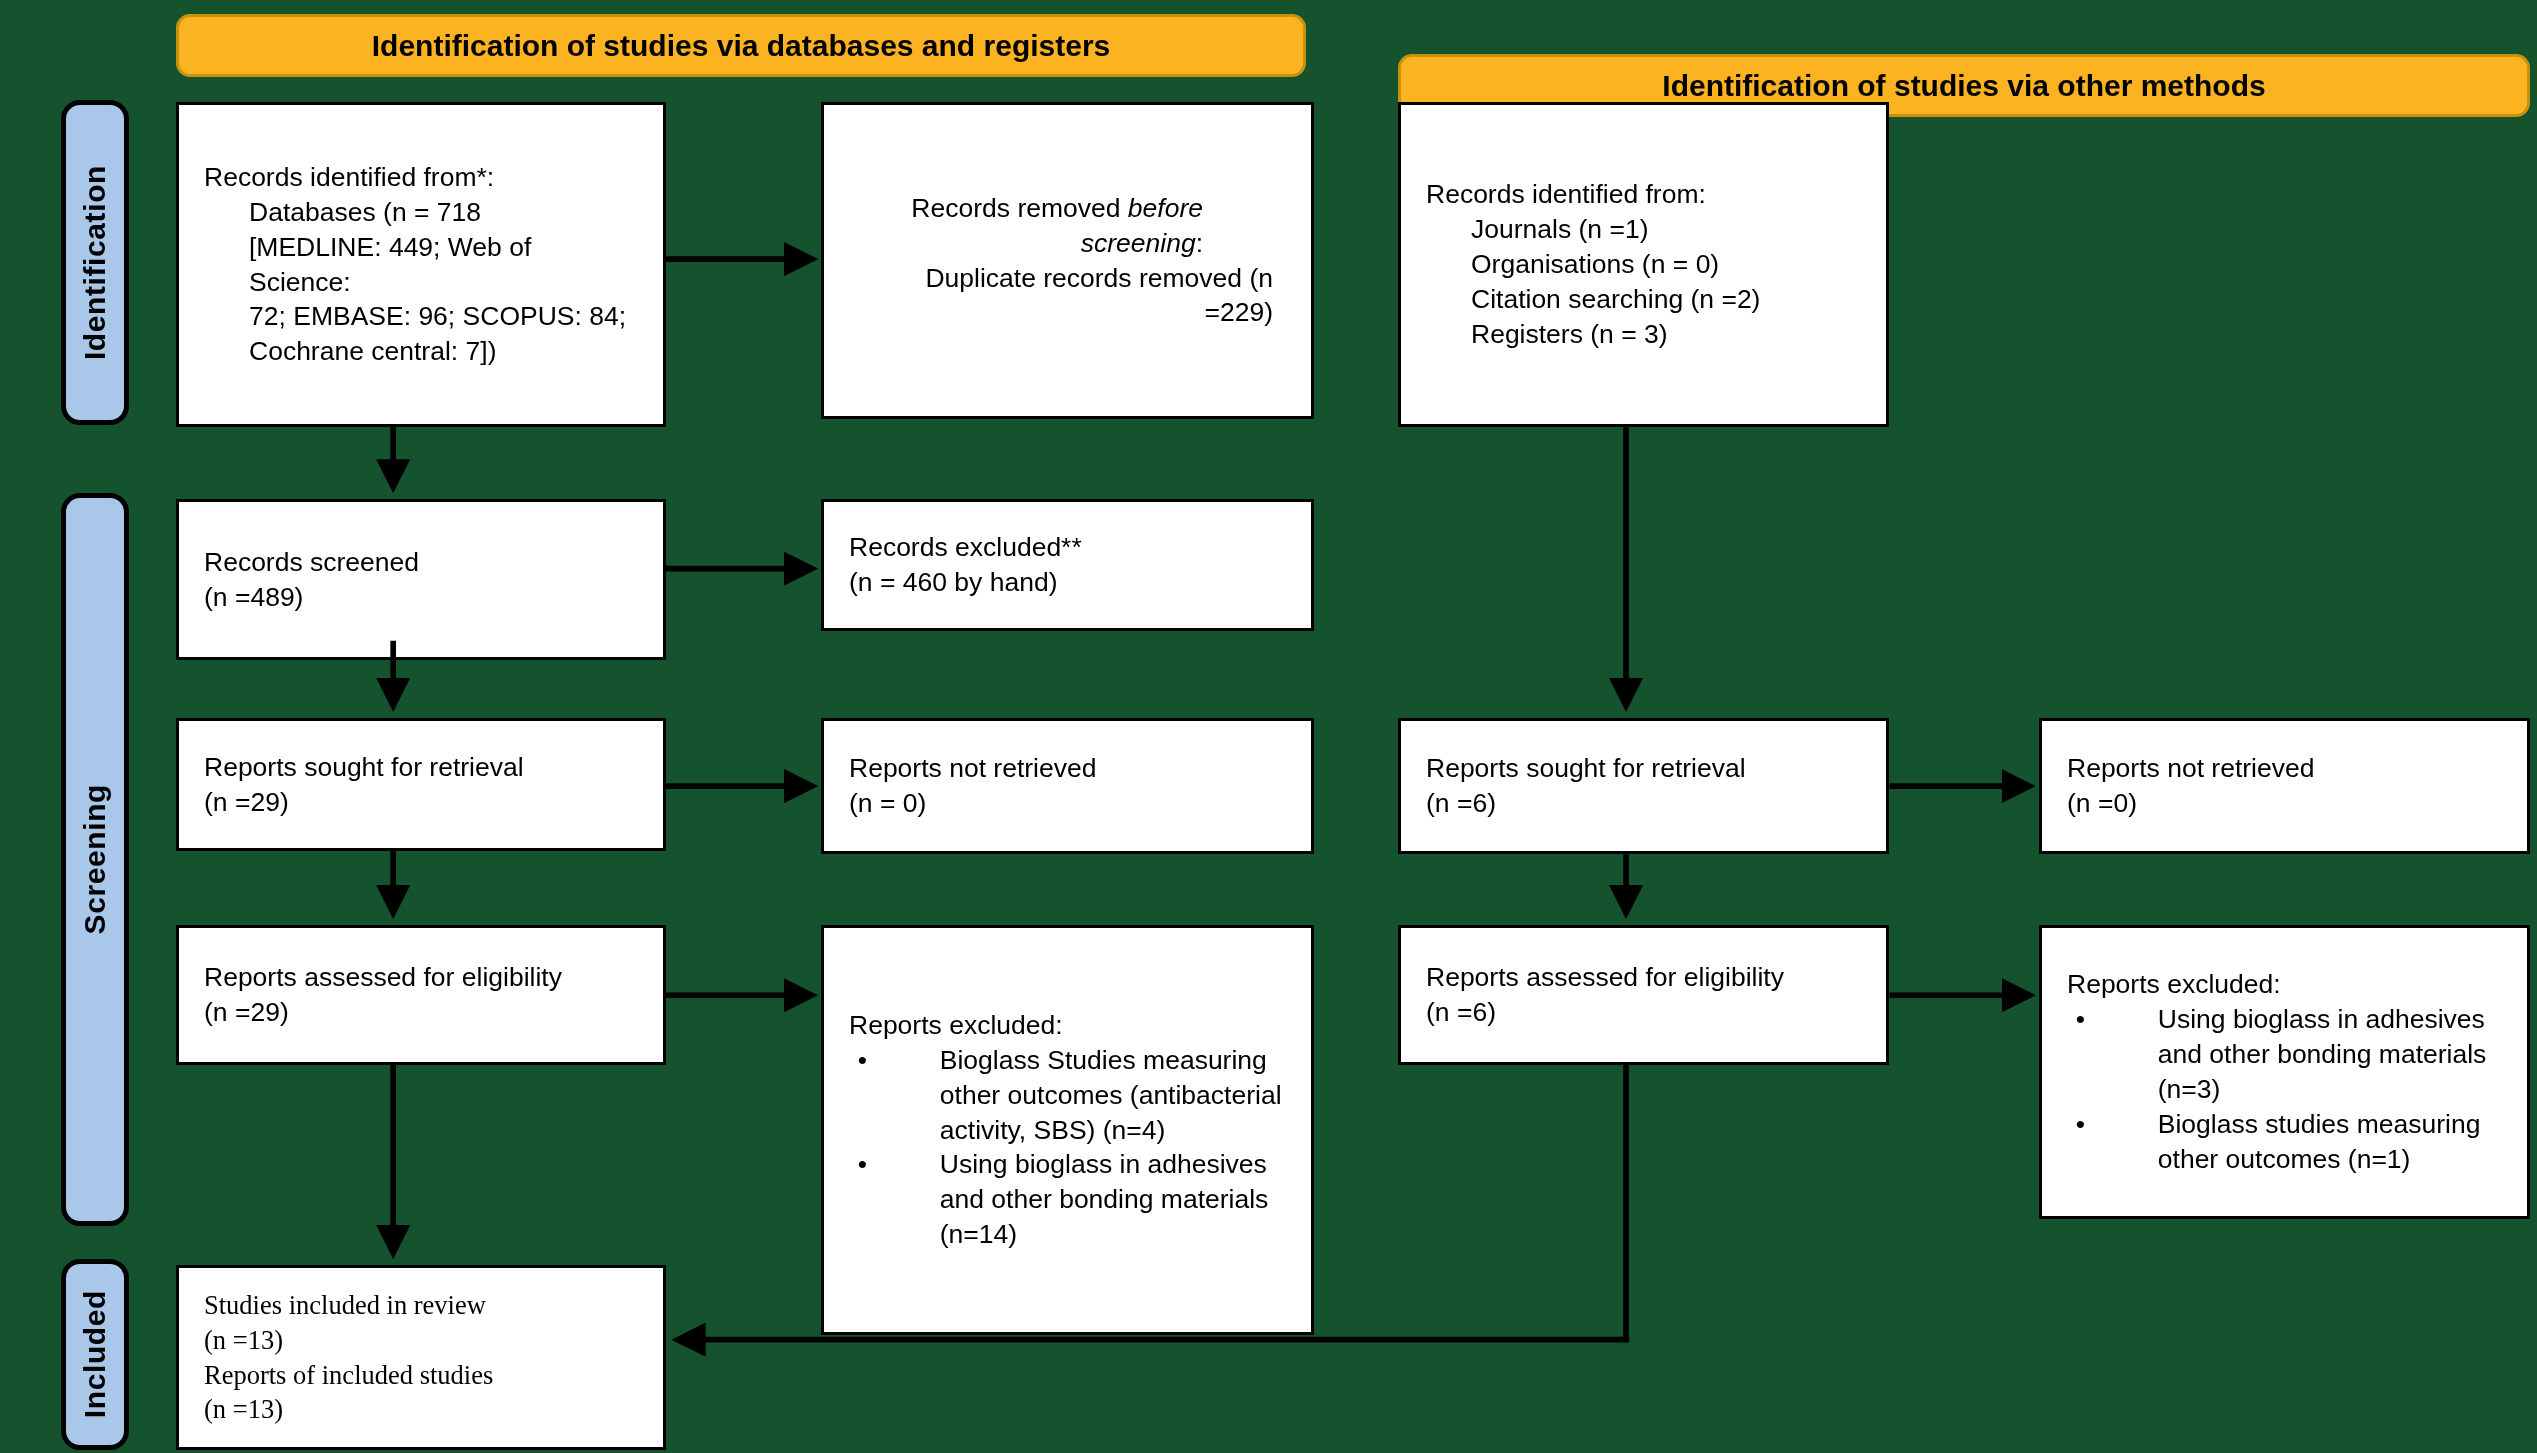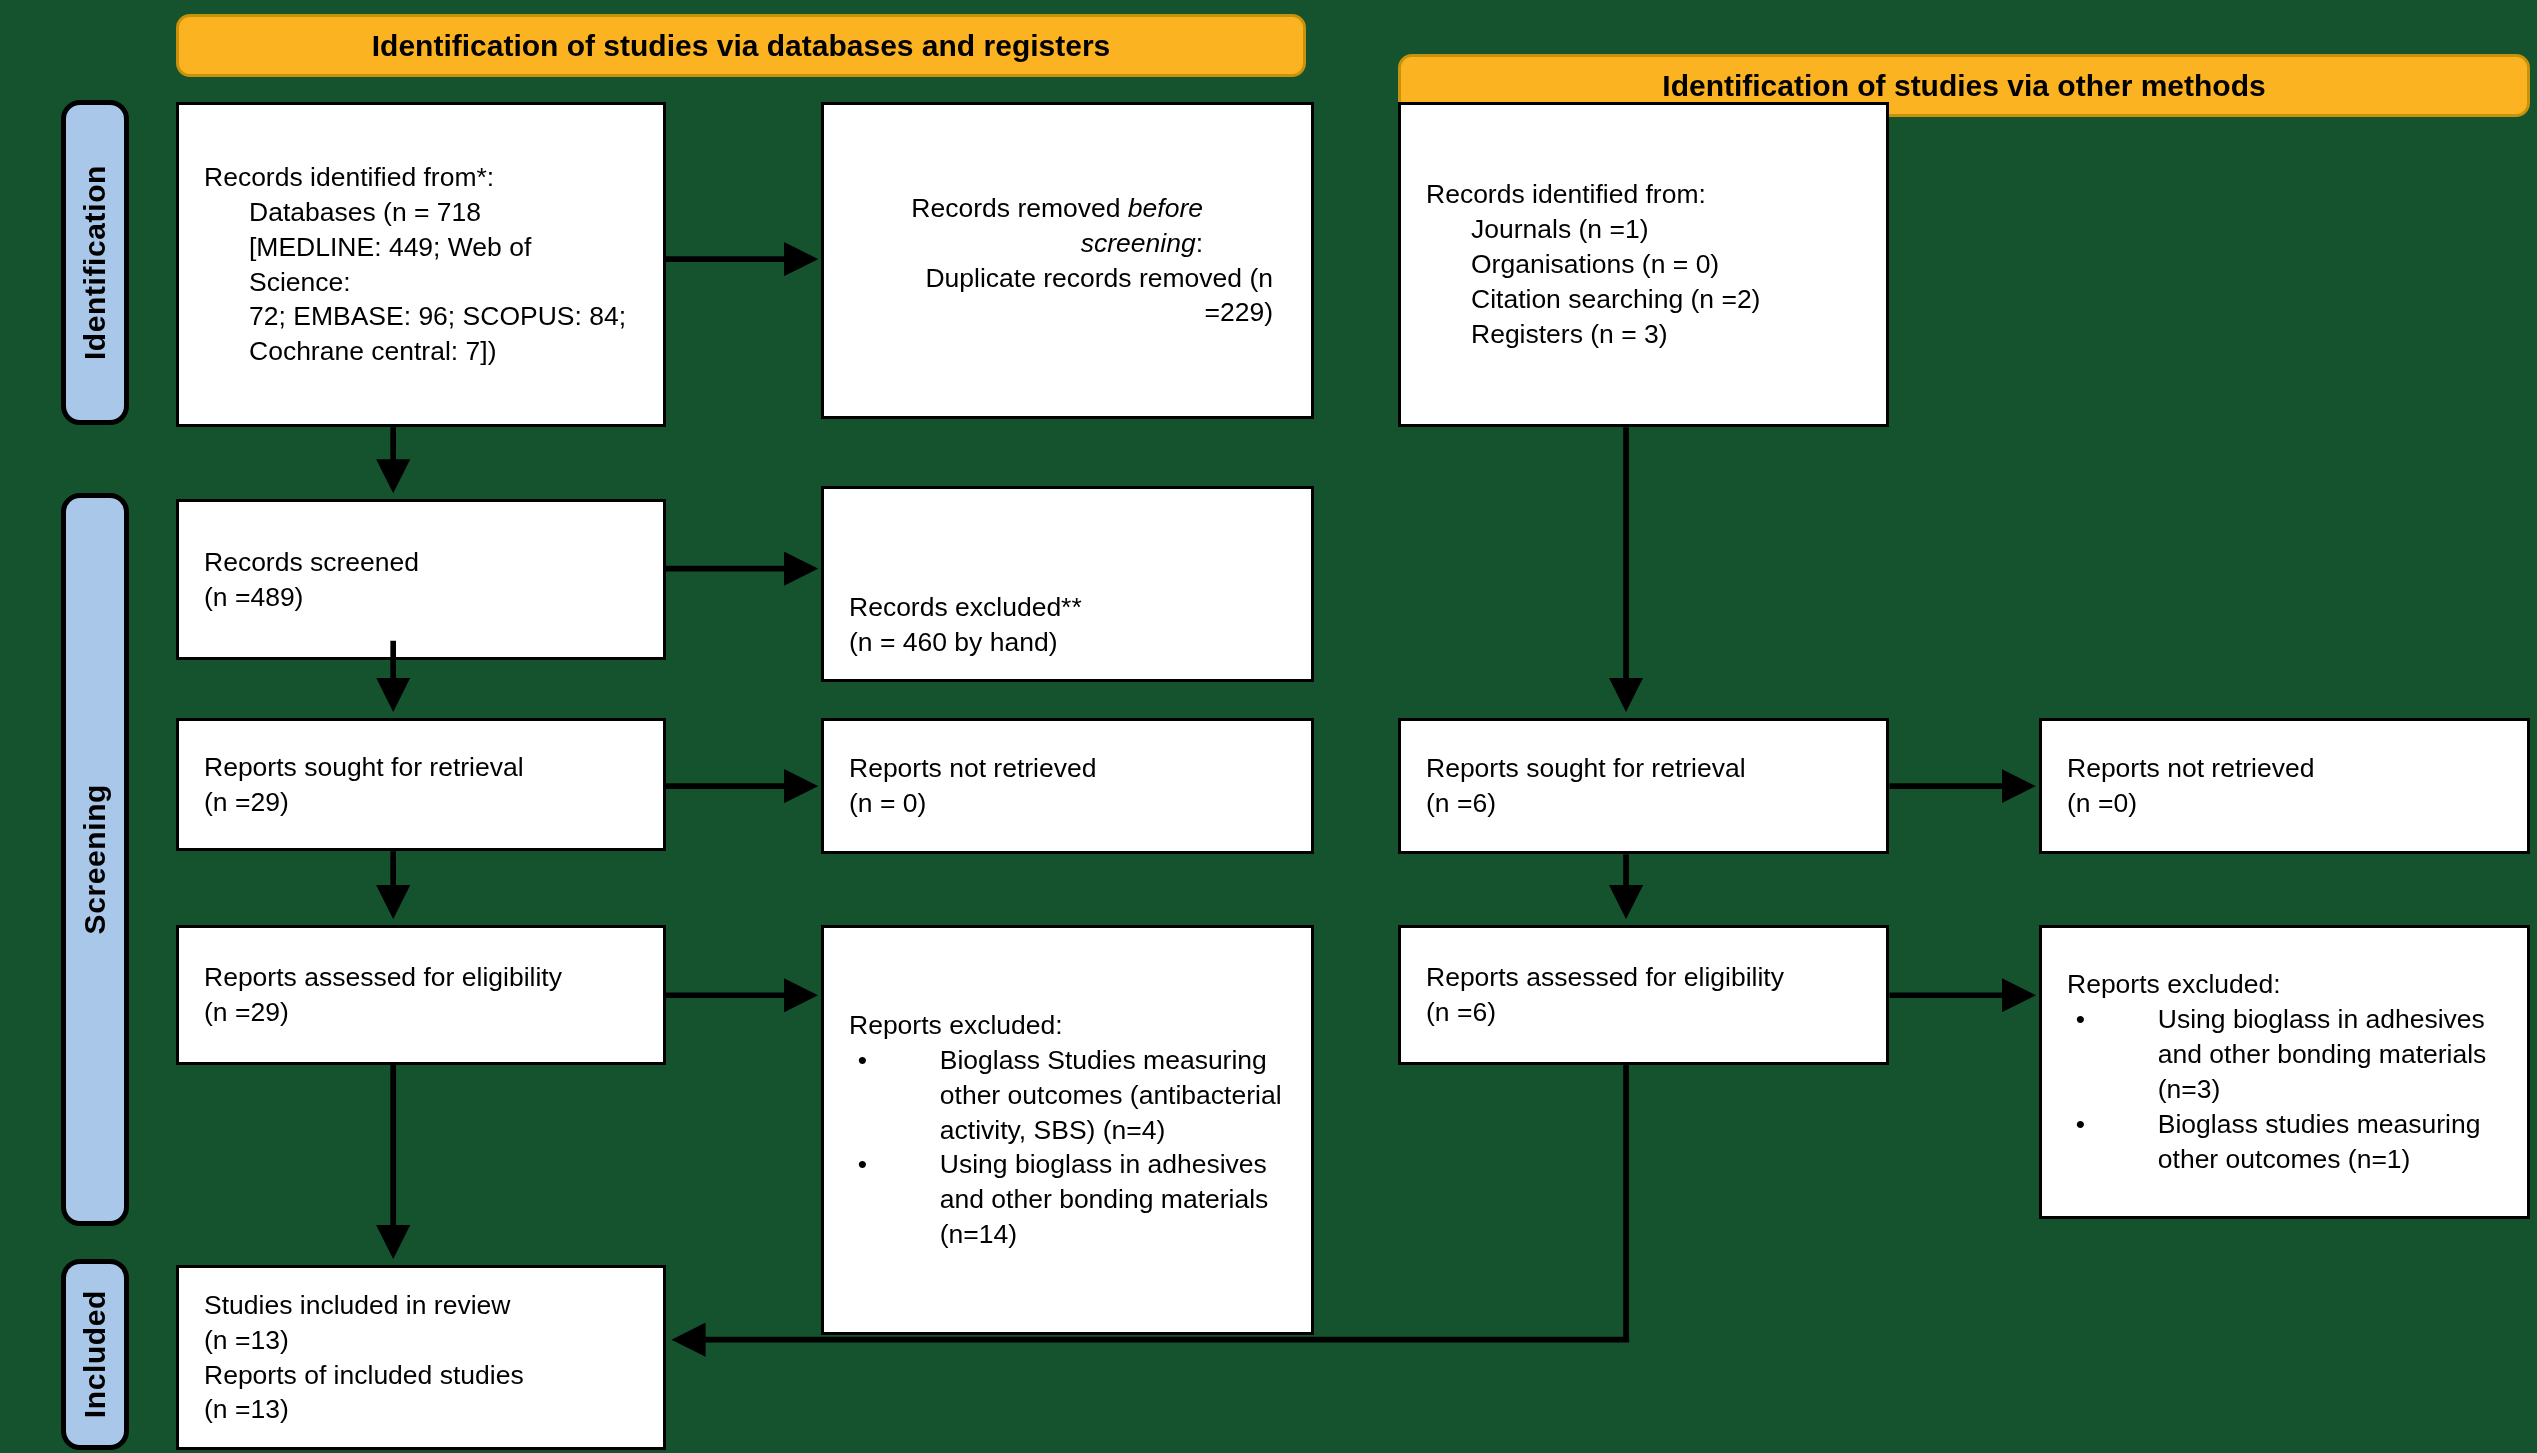--- a/index.html
+++ b/index.html
@@ -90,35 +90,35 @@
   <div class="box" style="left:176px;top:718px;width:490px;height:133px;">
     <div>Reports sought for retrieval</div>
     <div>(n =29)</div>
   </div>
 
   <div class="box" style="left:176px;top:925px;width:490px;height:140px;">
     <div>Reports assessed for eligibility</div>
     <div>(n =29)</div>
   </div>
 
-  <div class="box" style="left:176px;top:1265px;width:490px;height:185px;">
+  <div class="box" style="left:176px;top:1265px;width:490px;height:185px;font-family:Liberation Serif, serif;">
     <div>Studies included in review</div>
     <div>(n =13)</div>
     <div>Reports of included studies</div>
     <div>(n =13)</div>
   </div>
 
   <div class="box" style="left:821px;top:102px;width:493px;height:317px;text-align:right;">
     <div class="limit">
       <span>Records removed </span><span class="ital">before screening</span><span>:</span>
     </div>
     <div class="indent limit" style="padding-left:70px;">Duplicate records removed (n =229)</div>
   </div>
 
-  <div class="box" style="left:821px;top:486px;width:493px;height:196px;justify-content:flex-end;">
+  <div class="box" style="left:821px;top:499px;width:493px;height:132px;">
     <div>Records excluded**</div>
     <div>(n = 460 by hand)</div>
   </div>
 
   <div class="box" style="left:821px;top:718px;width:493px;height:136px;">
     <div>Reports not retrieved</div>
     <div>(n = 0)</div>
   </div>
 
   <div class="box" style="left:821px;top:925px;width:493px;height:410px;">

